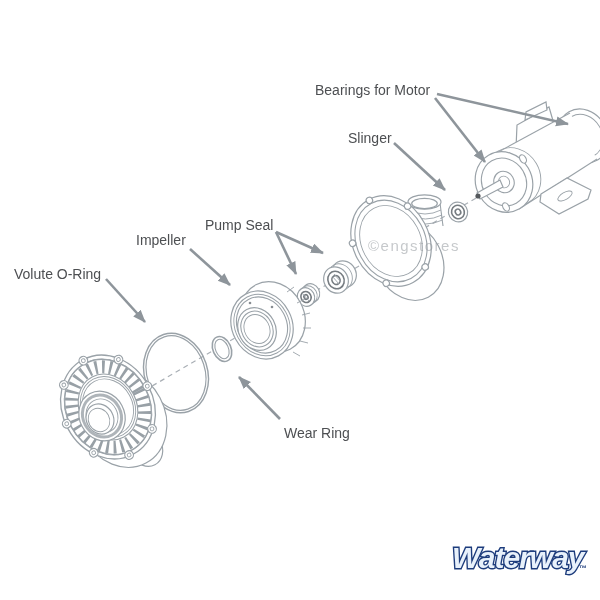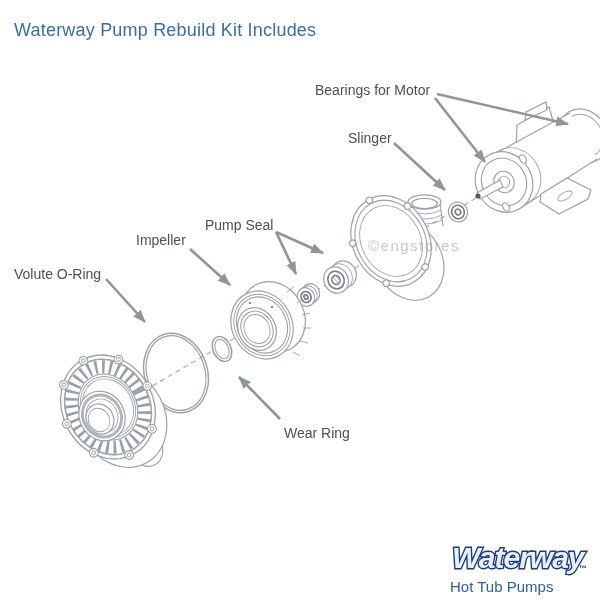--- a/index.html
+++ b/index.html
@@ -21,21 +21,20 @@
              font-weight:bold;letter-spacing:-1px;fill:#e8f1fb;stroke:#1d3c7c;
              stroke-width:2.8px;paint-order:stroke;}
   .logo-mark{font-size:8px;fill:#1d3c7c;font-weight:bold;}
   .tagline{font-size:15px;color:#2e5ca6;font-weight:500;margin-top:-3px;}
 </style>
 </head>
 <body>
 
 <div class="canvas">
 
-  <h1 class="title">Waterway Pump Rebuild Kit Includes</h1>
 
   <svg class="diagram-svg" width="600" height="600" viewBox="0 0 600 600">
     <defs>
       <marker id="ah" markerUnits="userSpaceOnUse" markerWidth="14" markerHeight="12" refX="12" refY="5" orient="auto">
         <path d="M0,0 L13,5 L0,10 z" fill="#8e959b"></path>
       </marker>
     </defs>
 
     <line x1="90" y1="422" x2="497" y2="186" stroke="#a9afb5" stroke-width="1.2" stroke-dasharray="5 4"></line>
 
@@ -190,16 +189,15 @@
     <text class="lbl" x="136" y="245">Impeller</text>
     <text class="lbl" x="14" y="279">Volute O-Ring</text>
     <text class="lbl" x="284" y="438">Wear Ring</text>
   </svg>
 
   <div class="logo">
     <svg width="140" height="36">
       <text class="logo-word" x="2" y="27">Waterway</text>
       <text class="logo-mark" x="129" y="30">™</text>
     </svg>
-    <div class="tagline">Hot Tub Pumps</div>
   </div>
 
 </div>
 
 </body></html>

